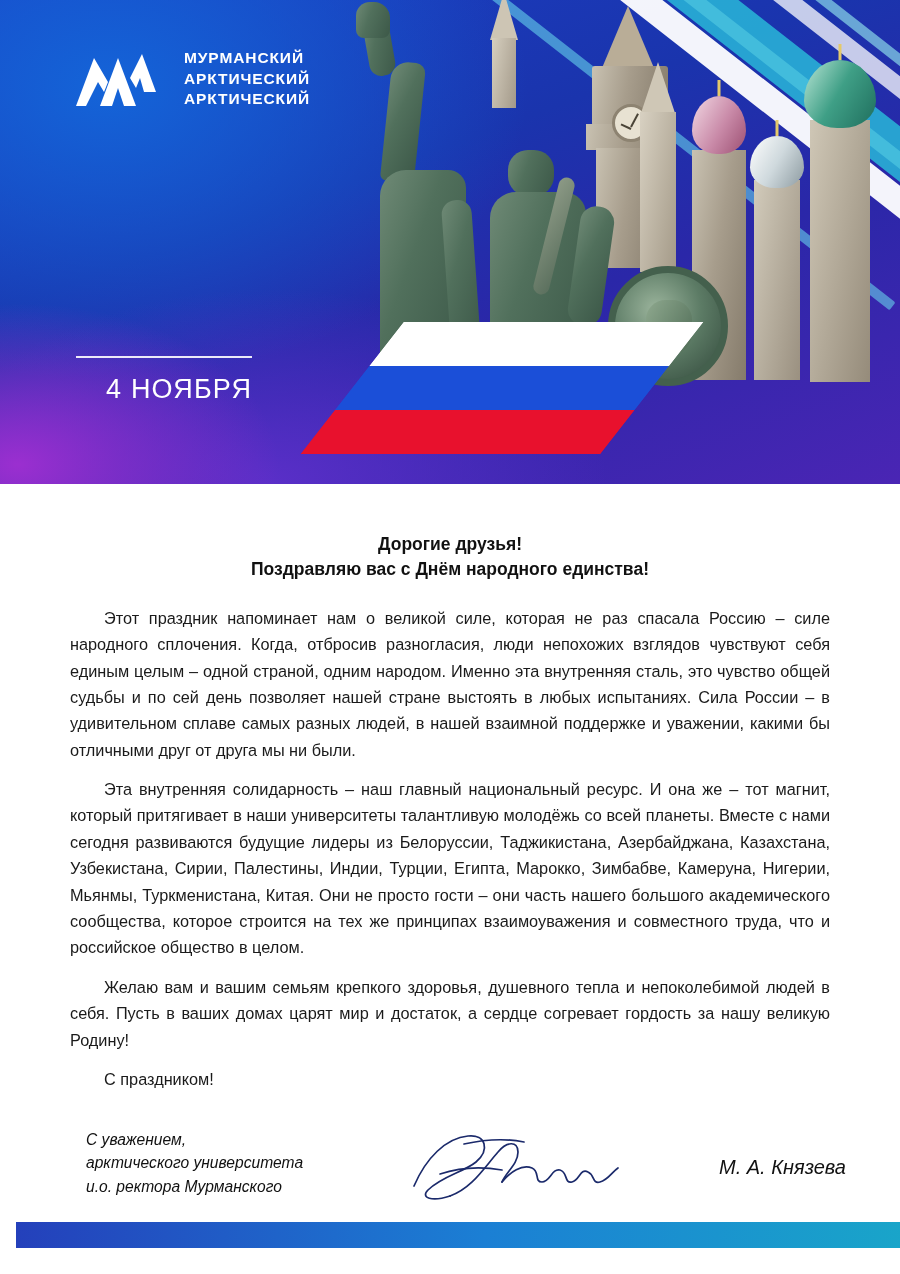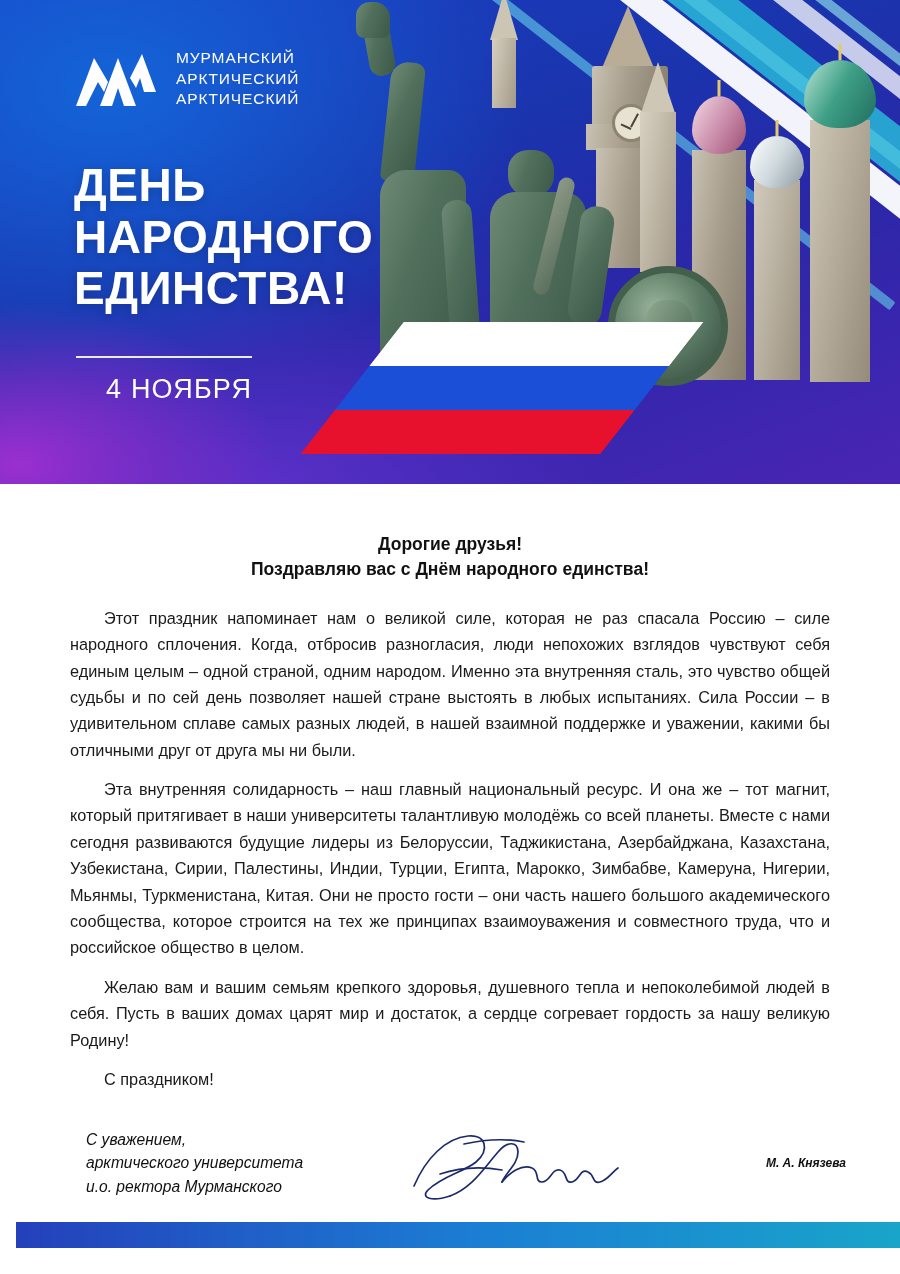--- a/index.html
+++ b/index.html
@@ -103,24 +103,25 @@
     position: absolute;
     left: 74px; top: 48px;
     display: flex;
     align-items: center;
     gap: 18px;
     z-index: 5;
   }
   .logo-mark { width: 84px; height: 62px; }
   .logo-text {
     color: #ffffff;
-    font-weight: normal;
+    font-weight: bold;
     font-size: 15.5px;
     line-height: 1.32;
     letter-spacing: .9px;
+    margin-left: 8px;
   }
 
   
   .hero-title {
     position: absolute;
     left: 74px; top: 160px;
     z-index: 5;
     color: #ffffff;
     font-size: 46px;
     font-weight: bold;
@@ -185,22 +186,22 @@
     left: 70px; top: 0;
     font-style: italic;
     font-size: 15.6px;
     line-height: 1.5;
     color: #111111;
   }
   .sign-name {
     position: absolute;
     right: 70px; top: 28px;
     font-style: italic;
-    font-weight: bold;
-    font-size: 12px;
+    font-weight: normal;
+    font-size: 20px;
     color: #111111;
   }
   .sign-scribble {
     position: absolute;
     left: 390px; top: -4px;
     width: 220px; height: 84px;
   }
   .footer-bar {
     position: absolute;
     left: 0; bottom: 0;
@@ -276,25 +277,20 @@
           <path d="M56 30 L68 6 L82 44 L70 44 L66 30 L62 40 Z" fill="#ffffff"></path>
         </svg>
       </span>
       <span class="logo-text">
         <div>МУРМАНСКИЙ</div>
         <div>АРКТИЧЕСКИЙ</div>
         <div>АРКТИЧЕСКИЙ</div>
       </span>
     </div>
 
-    <div class="hero-title">
-      <div>ДЕНЬ</div>
-      <div>НАРОДНОГО</div>
-      <div>ЕДИНСТВА!</div>
-    </div>
     <div class="hero-rule"></div>
     <div class="hero-date">4 НОЯБРЯ</div>
   </div>
 
   <div class="letter">
     <div class="salutation">
       <div>Дорогие друзья!</div>
       <div>Поздравляю вас с Днём народного единства!</div>
     </div>
 

